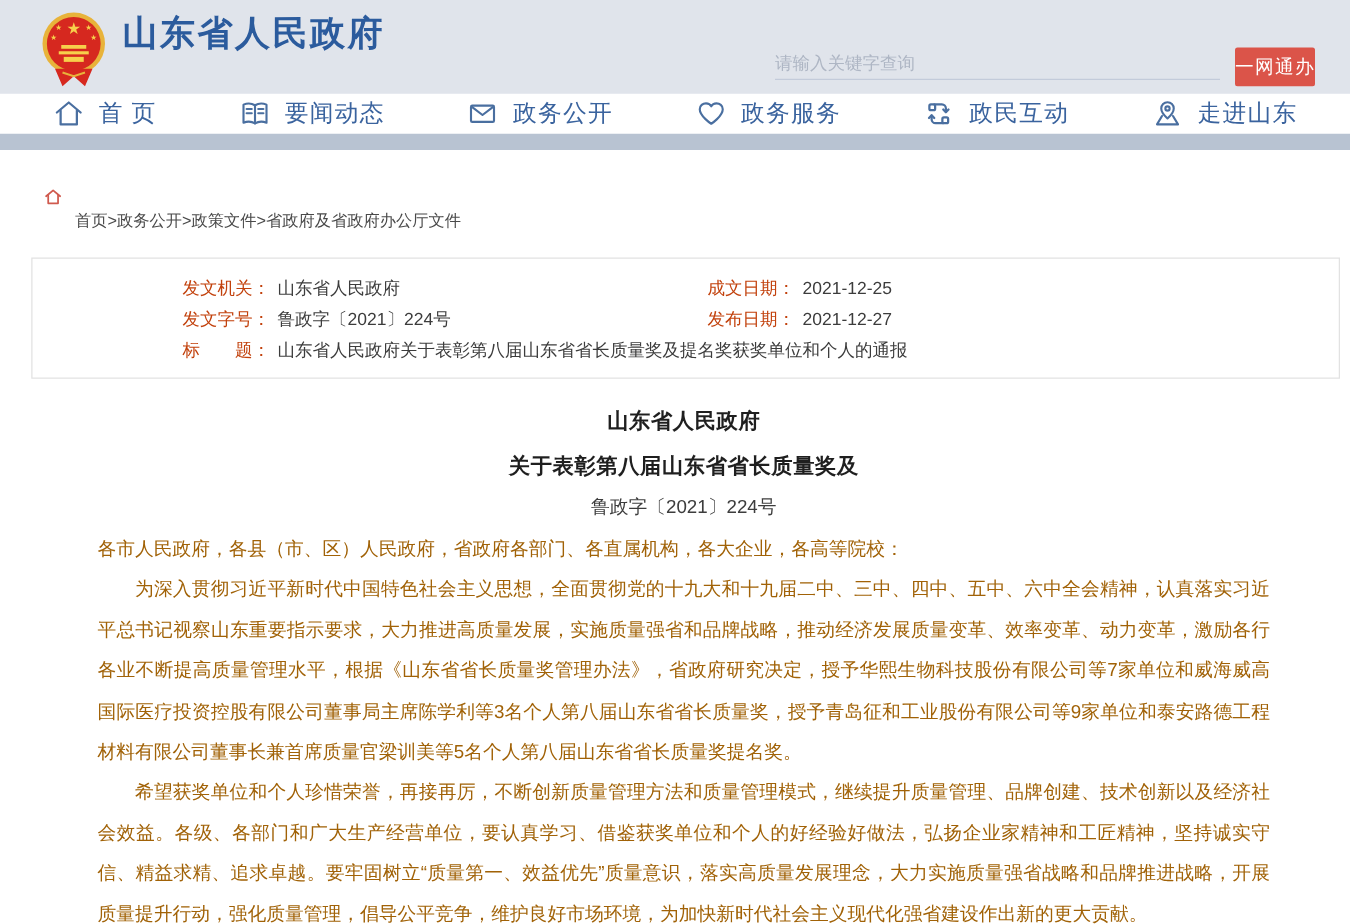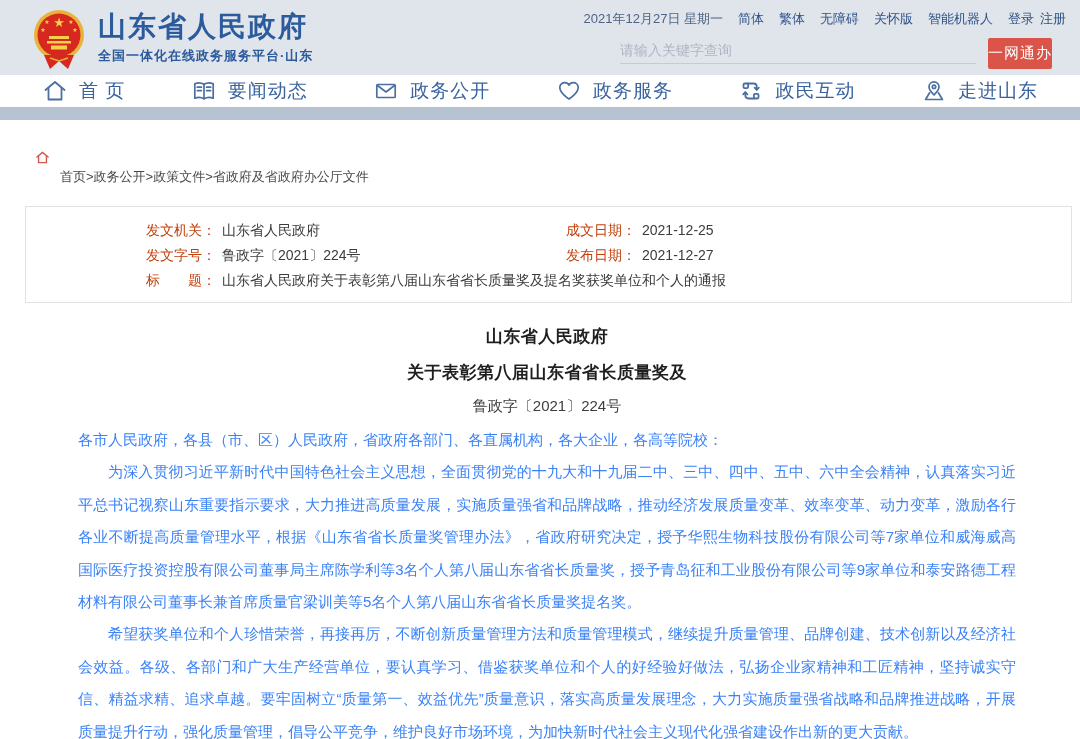--- a/index.html
+++ b/index.html
@@ -37,21 +37,21 @@
   .meta-cell { display: flex; line-height: 25px; font-size: 14px; }
   .meta-cell.left { padding-left: 120px; }
   .meta-cell.full { grid-column: 1 / 3; padding-left: 120px; }
   .meta-label { font-weight: normal; color: #c2410c; white-space: pre; }
   .meta-value { color: #3c3c3c; margin-left: 6px; }
 
   
   .doc { padding: 16px 64px 0 78px; }
   .doc-title { text-align: center; font-weight: bold; color: #1f1f1f; font-size: 17px; line-height: 36px; letter-spacing: 0.5px; }
   .doc-number { text-align: center; font-size: 15px; color: #3d3d3d; line-height: 30px; margin-bottom: 3px; }
-  .doc p { font-size: 15px; line-height: 32.4px; color: #3b82f6; text-align: justify; }
+  .doc p { font-size: 15px; line-height: 32.4px; color: #a16207; text-align: justify; }
   .doc p.indent { text-indent: 2em; }
 </style>
 </head>
 <body>
 
 <div class="topbar">
   <div class="logo-wrap">
     <svg width="58" height="62" viewBox="0 0 58 62">
       <circle cx="29" cy="27" r="25" fill="#e8b33a"></circle>
       <circle cx="29" cy="27" r="21.5" fill="#d6281f"></circle>
@@ -62,33 +62,22 @@
       <text x="45" y="24" font-size="6" fill="#f7d04b" text-anchor="middle">★</text>
       <rect x="19" y="28" width="20" height="3" fill="#f7d04b"></rect>
       <rect x="17" y="33" width="24" height="2.5" fill="#f7d04b"></rect>
       <rect x="21" y="37.5" width="16" height="4" fill="#f7d04b"></rect>
       <path d="M14 47 L20 61 L29 53 L38 61 L44 47 Z" fill="#d6281f"></path>
       <path d="M20 50 L29 53 L38 50" stroke="#e8b33a" stroke-width="1.5" fill="none"></path>
     </svg>
   </div>
   <div class="site-title-block">
     <div class="site-title">山东省人民政府</div>
-    <div class="site-subtitle">全国一体化在线政务服务平台·山东</div>
-  </div>
-
-  <div class="top-links">
-    <span class="top-date">2021年12月27日 星期一</span>
-    <span class="top-link">简体</span>
-    <span class="top-link">繁体</span>
-    <span class="top-link">无障碍</span>
-    <span class="top-link">关怀版</span>
-    <span class="top-link">智能机器人</span>
-    <span class="top-link">登录</span>
-    <span class="top-link tight">注册</span>
-  </div>
+  </div>
+
 
   <div class="search-wrap">
     <input class="search-input" placeholder="请输入关键字查询" style="">
   </div>
   <button class="portal-btn">一网通办</button>
 </div>
 
 <div class="nav">
   <div class="nav-item">
     <span>

